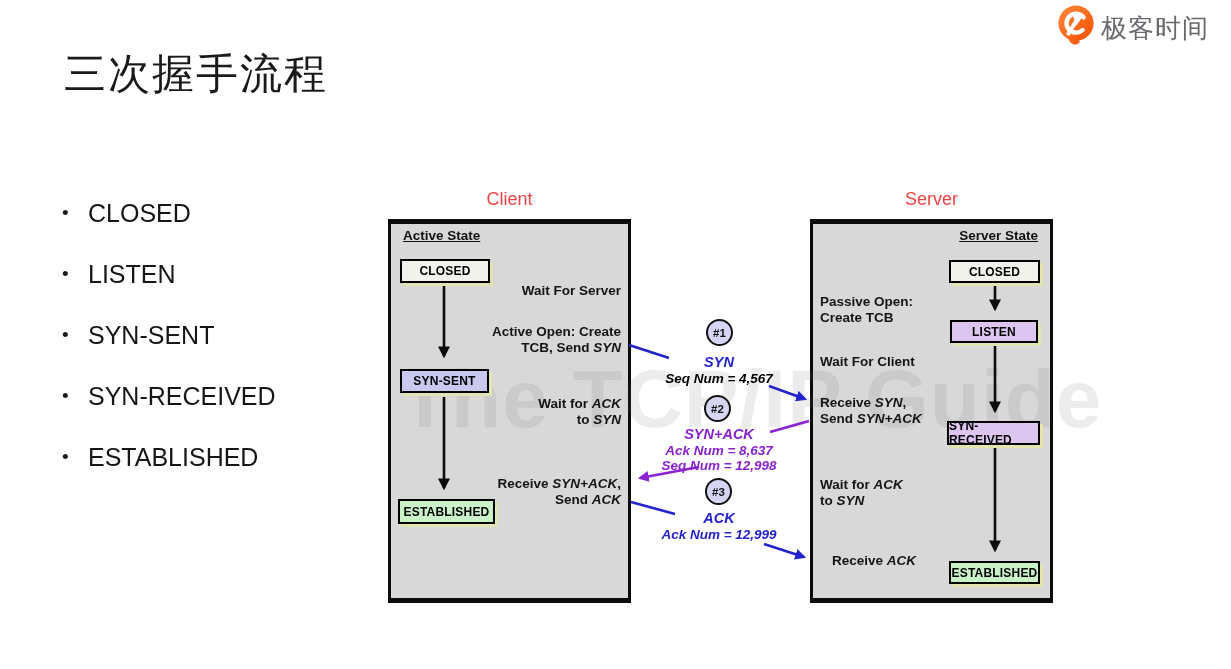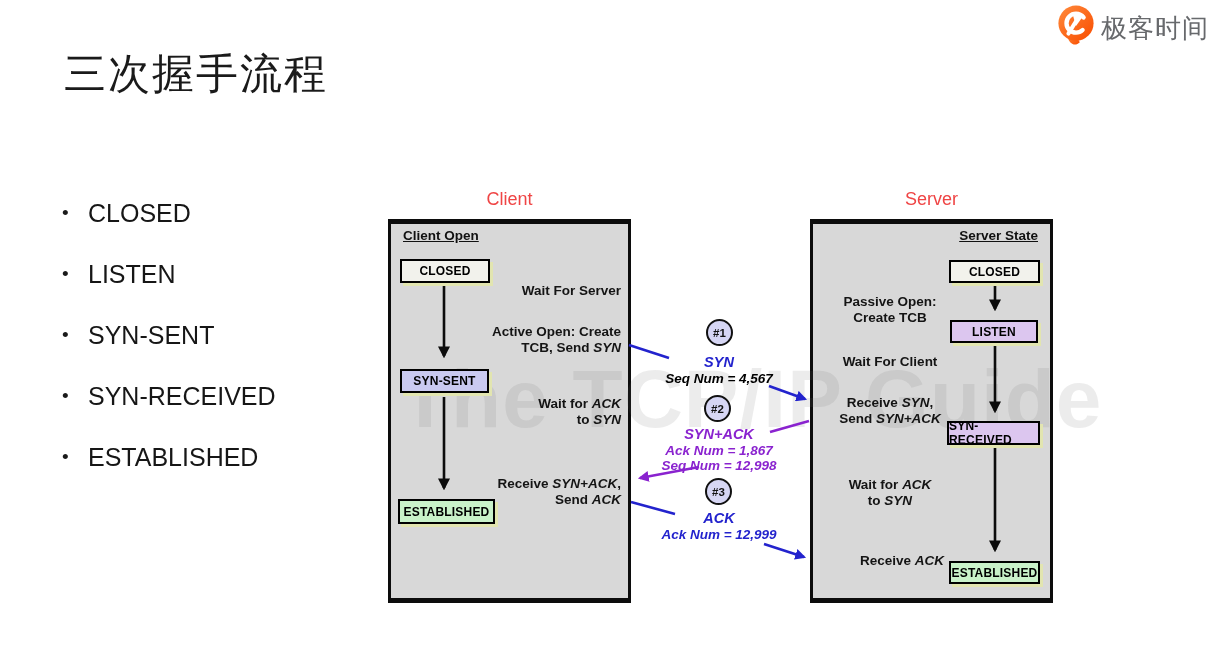--- a/index.html
+++ b/index.html
@@ -29,21 +29,21 @@
                    text-decoration:underline; z-index:4; }
   .watermark { position:absolute; left:400px; top:352px; width:660px; text-align:center;
                font-size:82px; font-weight:bold; color:rgba(110,110,110,0.13);
                z-index:2; white-space:nowrap; letter-spacing:1px; }
   .state-box { position:absolute; border:2px solid #000; display:flex; align-items:center;
                justify-content:center; font-size:12px; font-weight:bold; color:#000;
                letter-spacing:0.2px; box-shadow:3px 3px 0 #e2e5b0; z-index:4; }
   .note { position:absolute; font-size:13.5px; font-weight:bold; color:#141414;
           line-height:16px; z-index:4; }
   .note.right { text-align:right; width:161px; left:460px; }
-  .note.left  { text-align:center;  width:140px; left:820px; }
+  .note.left  { text-align:left;  width:140px; left:820px; }
   .it { font-style:italic; }
 
   .msg-circle { position:absolute; width:27px; height:27px; border-radius:50%;
                 border:2px solid #111; background:#d6d6f4; display:flex; align-items:center;
                 justify-content:center; font-size:11.5px; font-weight:bold; color:#111; z-index:4; }
   .msg-text { position:absolute; left:634px; width:170px; text-align:center; font-weight:bold;
               font-style:italic; z-index:4; }
   .msg-name { font-size:14.5px; }
   .msg-detail { font-size:13.5px; }
 
@@ -97,21 +97,21 @@
 </div>
 
 <div class="panel client"></div>
 <div class="panel server"></div>
 
 <div class="watermark">The TCP/IP Guide</div>
 
 <div class="panel-title" style="left:388px;">Client</div>
 <div class="panel-title" style="left:810px;">Server</div>
 
-<div class="state-heading" style="left:403px; top:228px;">Client Open</div>
+<div class="state-heading" style="left:403px; top:228px;">Active State</div>
 <div class="state-heading" style="left:900px; top:228px; width:138px; text-align:right;">Server State</div>
 
 <div class="state-box" style="left: 400px; top: 259px; width: 90px; height: 24px; background-color: rgb(242, 242, 236);">CLOSED</div>
 <div class="state-box" style="left: 400px; top: 369px; width: 89px; height: 24px; background-color: rgb(201, 201, 240);">SYN-SENT</div>
 <div class="state-box" style="left: 398px; top: 499px; width: 97px; height: 25px; background-color: rgb(201, 242, 201);">ESTABLISHED</div>
 
 <div class="state-box" style="left: 949px; top: 260px; width: 91px; height: 23px; background-color: rgb(242, 242, 236);">CLOSED</div>
 <div class="state-box" style="left: 950px; top: 320px; width: 88px; height: 23px; background-color: rgb(220, 198, 239);">LISTEN</div>
 <div class="state-box" style="left: 947px; top: 421px; width: 93px; height: 24px; background-color: rgb(220, 198, 239);">SYN-RECEIVED</div>
 <div class="state-box" style="left: 949px; top: 561px; width: 91px; height: 23px; background-color: rgb(201, 242, 201);">ESTABLISHED</div>
@@ -126,21 +126,21 @@
 <div class="note left" style="top:395px;"><span>Receive </span><span class="it">SYN</span><span>,</span><br><span>Send </span><span class="it">SYN+ACK</span></div>
 <div class="note left" style="top:477px;"><span>Wait for </span><span class="it">ACK</span><br><span>to </span><span class="it">SYN</span></div>
 <div class="note left" style="top:553px;margin-left:12px;"><span>Receive </span><span class="it">ACK</span></div>
 
 <div class="msg-circle" style="left:706px; top:319px;">#1</div>
 <div class="msg-text msg-name" style="top: 354px; color: rgb(35, 35, 205);">SYN</div>
 <div class="msg-text msg-detail" style="top: 371px; color: #000000;">Seq Num = 4,567</div>
 
 <div class="msg-circle" style="left:704px; top:395px;">#2</div>
 <div class="msg-text msg-name" style="top: 426px; color: rgb(138, 35, 207);">SYN+ACK</div>
-<div class="msg-text msg-detail" style="top: 443px; color: rgb(138, 35, 207);">Ack Num = 1,867</div>
+<div class="msg-text msg-detail" style="top: 443px; color: rgb(138, 35, 207);">Ack Num = 8,637</div>
 <div class="msg-text msg-detail" style="top: 458px; color: rgb(138, 35, 207);">Seq Num = 12,998</div>
 
 <div class="msg-circle" style="left:705px; top:478px;">#3</div>
 <div class="msg-text msg-name" style="top: 510px; color: rgb(35, 35, 205);">ACK</div>
 <div class="msg-text msg-detail" style="top: 527px; color: rgb(35, 35, 205);">Ack Num = 12,999</div>
 
 <svg class="arrows" width="1231" height="669" viewBox="0 0 1231 669">
   <defs>
     <marker id="mb" viewBox="0 0 10 10" refX="8" refY="5" markerWidth="4.6" markerHeight="4.6" orient="auto">
         <path d="M0,0 L10,5 L0,10 Z" fill="#0c0c0c"></path>

